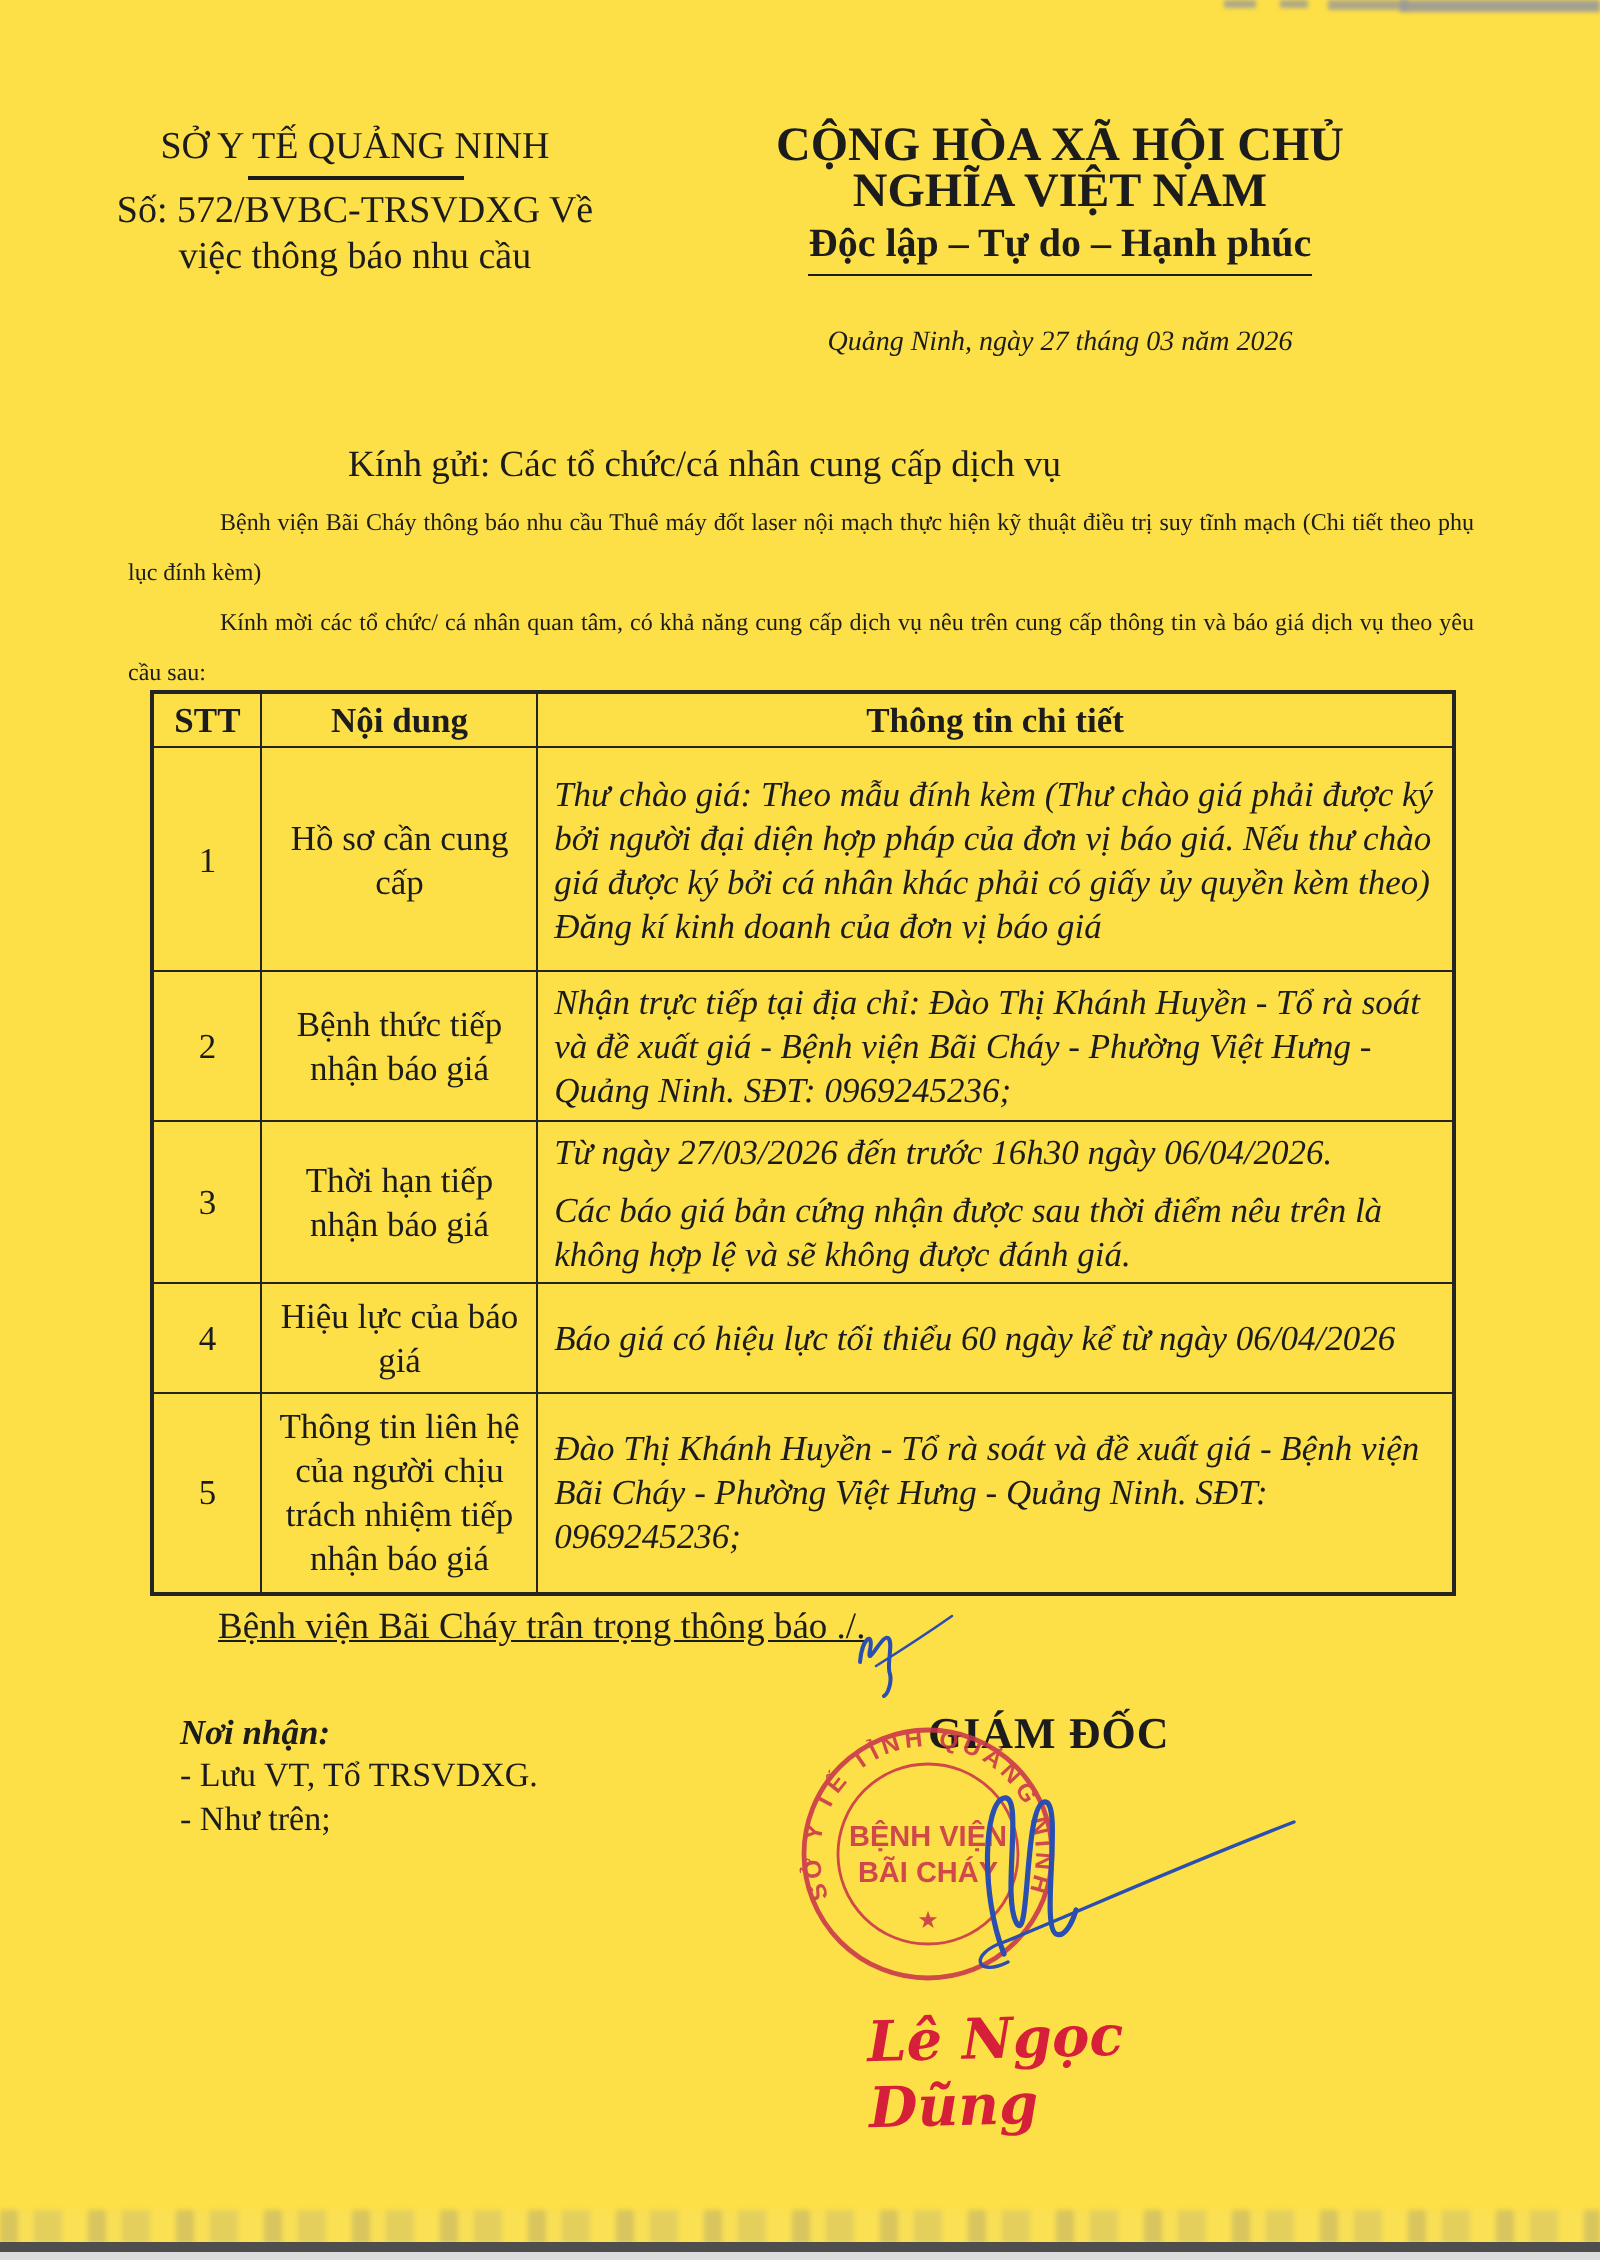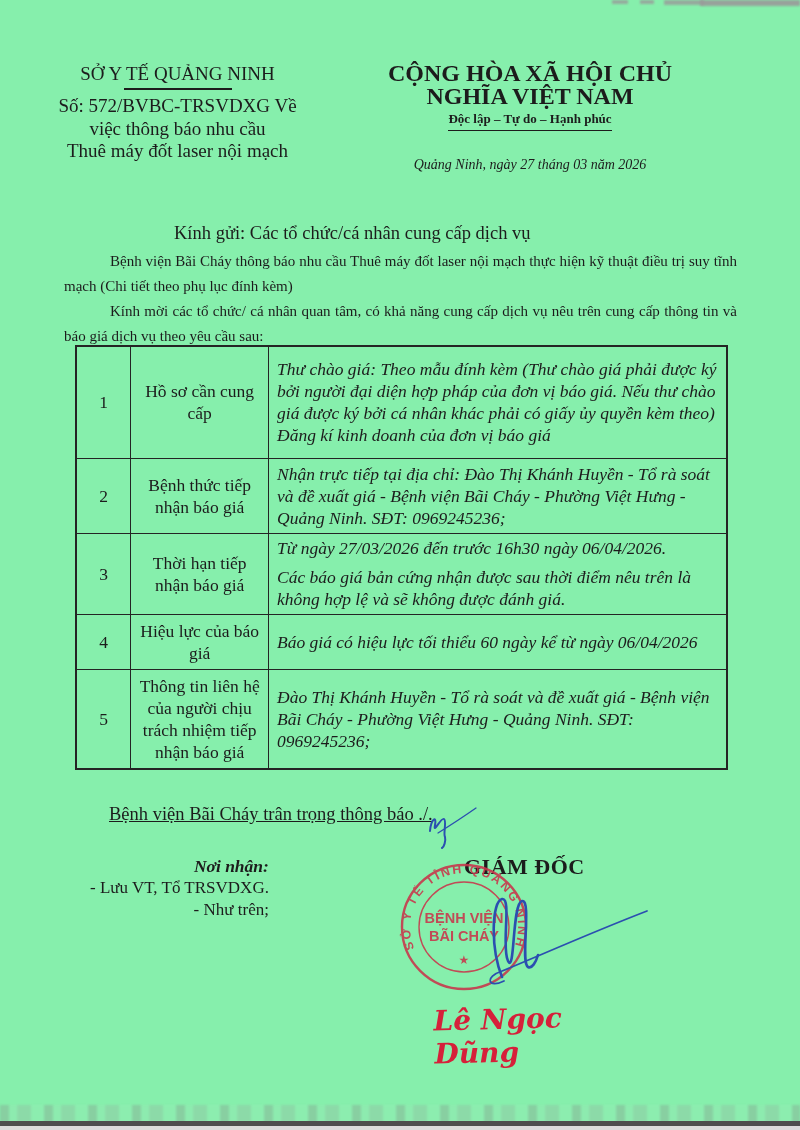--- a/index.html
+++ b/index.html
@@ -1,18 +1,18 @@
 <!DOCTYPE html>
 <html><head>
 <meta charset="utf-8">
 <style>
   html,body{margin:0;padding:0;background:#e9e9e9;}
   .page{
     position:relative;width:800px;height:1130px;margin:0 auto;
-    background:#86efac;overflow:hidden;
+    background:#fde047;overflow:hidden;
     font-family:"Liberation Serif","DejaVu Serif",serif;
     color:#1c1c1c;
   }
   
   .smudge{position:absolute;background:#9a9a9a;filter:blur(1px);opacity:.8;}
   .edge-noise{
     position:absolute;left:0;right:0;bottom:8px;height:17px;
     background:repeating-linear-gradient(90deg,
       rgba(140,140,140,.32) 0 9px, rgba(210,210,210,.10) 9px 17px,
       rgba(160,160,160,.26) 17px 31px, rgba(225,225,225,.08) 31px 44px);
@@ -21,43 +21,43 @@
   .edge-line{position:absolute;left:0;right:0;bottom:4px;height:5px;background:#4e4e4e;}
   .edge-below{position:absolute;left:0;right:0;bottom:0;height:4px;background:#dcdcdc;}
 
   
   .hdr-left{position:absolute;left:45px;top:62px;width:265px;text-align:center;line-height:23px;font-size:19px;}
   .hdr-left .org{font-weight:bold;font-size:19.5px;margin-top:1px;}
   .hdr-left .rule{width:108px;border-top:2px solid #1c1c1c;margin:3px auto 5px auto;height:0;}
   .hdr-left .docline{font-size:19px;line-height:22.5px;}
   .hdr-right{position:absolute;left:352px;top:62px;width:356px;text-align:center;}
   .hdr-right .nat{font-weight:bold;font-size:24px;line-height:23px;}
-  .hdr-right .motto{display:inline-block;font-weight:bold;font-size:13px;margin-top:3px;
+  .hdr-right .motto{display:inline-block;font-weight:bold;font-size:20px;margin-top:3px;
     border-bottom:1.8px solid #1c1c1c;padding-bottom:3px;}
   .hdr-right .pdate{font-style:italic;font-size:14px;margin-top:26px;}
 
   
   .salutation{position:absolute;left:174px;top:223px;font-size:18.5px;}
-  .bodytext{position:absolute;left:64px;top:249px;width:673px;font-size:15px;line-height:25px;text-align:justify;}
+  .bodytext{position:absolute;left:64px;top:249px;width:673px;font-size:12px;line-height:25px;text-align:justify;}
   .bodytext p{margin:0;text-indent:46px;}
 
   
   table.quote{position:absolute;left:75px;top:345px;width:653px;border-collapse:collapse;
     font-size:17.5px;line-height:22px;}
   table.quote th,table.quote td{border:1.6px solid #242424;padding:1px 8px;vertical-align:middle;}
   table.quote th{font-weight:bold;text-align:center;height:24px;padding:1px 4px;}
   td.c-stt,td.c-label{text-align:center;}
   td.c-detail p{margin:0;font-style:italic;}
   td.c-detail p + p.gap{margin-top:7px;}
   tr.r1{height:112px;} tr.r2{height:75px;} tr.r3{height:81px;} tr.r4{height:55px;} tr.r5{height:100px;}
   table.quote{border:2.2px solid #242424;}
 
   
   .closing{position:absolute;left:109px;top:804px;font-size:18.5px;text-decoration:underline;}
-  .recipients{position:absolute;left:90px;top:855px;font-size:17px;line-height:22px;text-align:right;}
+  .recipients{position:absolute;left:90px;top:855px;font-size:17px;line-height:22px;}
   .recipients .lbl{font-weight:bold;font-style:italic;font-size:17.5px;}
   .director-title{position:absolute;left:464px;top:854px;font-weight:bold;font-size:22px;letter-spacing:.5px;}
   .signer-name{position:absolute;left:434px;top:1002px;width:200px;
     font-family:"DejaVu Serif",serif;font-style:italic;font-weight:bold;
     font-size:28px;color:#d6203a;transform:rotate(-1.5deg);}
   svg.stamp{position:absolute;left:398px;top:861px;}
   svg.sig-main{position:absolute;left:440px;top:877px;}
   svg.sig-init{position:absolute;left:418px;top:795px;}
 </style>
 </head>
@@ -68,21 +68,20 @@
   <div class="smudge" style="left:612px;top:0;width:16px;height:4px;"></div>
   <div class="smudge" style="left:640px;top:0;width:14px;height:4px;"></div>
   <div class="smudge" style="left:664px;top:0;width:40px;height:5px;"></div>
   <div class="smudge" style="left:700px;top:0;width:100px;height:6px;opacity:.9;"></div>
 
   <div class="hdr-left">
     <div>SỞ Y TẾ QUẢNG NINH</div>
     <div class="rule"></div>
     <div class="docline">Số: 572/BVBC-TRSVDXG Về</div>
     <div class="docline">việc thông báo nhu cầu</div>
-    <div class="docline">Thuê máy đốt laser nội mạch</div>
   </div>
 
   <div class="hdr-right">
     <div class="nat">CỘNG HÒA XÃ HỘI CHỦ NGHĨA VIỆT NAM</div>
     <div><span class="motto">Độc lập – Tự do – Hạnh phúc</span></div>
     <div class="pdate">Quảng Ninh, ngày 27 tháng 03 năm 2026</div>
   </div>
 
   <div class="salutation">Kính gửi: Các tổ chức/cá nhân cung cấp dịch vụ</div>
   <div class="bodytext">
@@ -90,20 +89,25 @@
     <p>Kính mời các tổ chức/ cá nhân quan tâm, có khả năng cung cấp dịch vụ nêu trên cung cấp thông tin và báo giá dịch vụ theo yêu cầu sau:</p>
   </div>
 
   <table class="quote">
     <colgroup>
         <col style="width:55px">
         <col style="width:138px">
         <col style="width:460px">
       </colgroup>
     <tbody>
+        <tr>
+      <th>STT</th>
+      <th>Nội dung</th>
+      <th>Thông tin chi tiết</th>
+    </tr>
     <tr class="r1">
       <td class="c-stt">1</td>
       <td class="c-label">Hồ sơ cần cung cấp</td>
       <td class="c-detail">
         <p>Thư chào giá: Theo mẫu đính kèm (Thư chào giá phải được ký bởi người đại diện hợp pháp của đơn vị báo giá. Nếu thư chào giá được ký bởi cá nhân khác phải có giấy ủy quyền kèm theo)</p>
         <p>Đăng kí kinh doanh của đơn vị báo giá</p>
       </td>
     </tr>
     <tr class="r2">
       <td class="c-stt">2</td>

